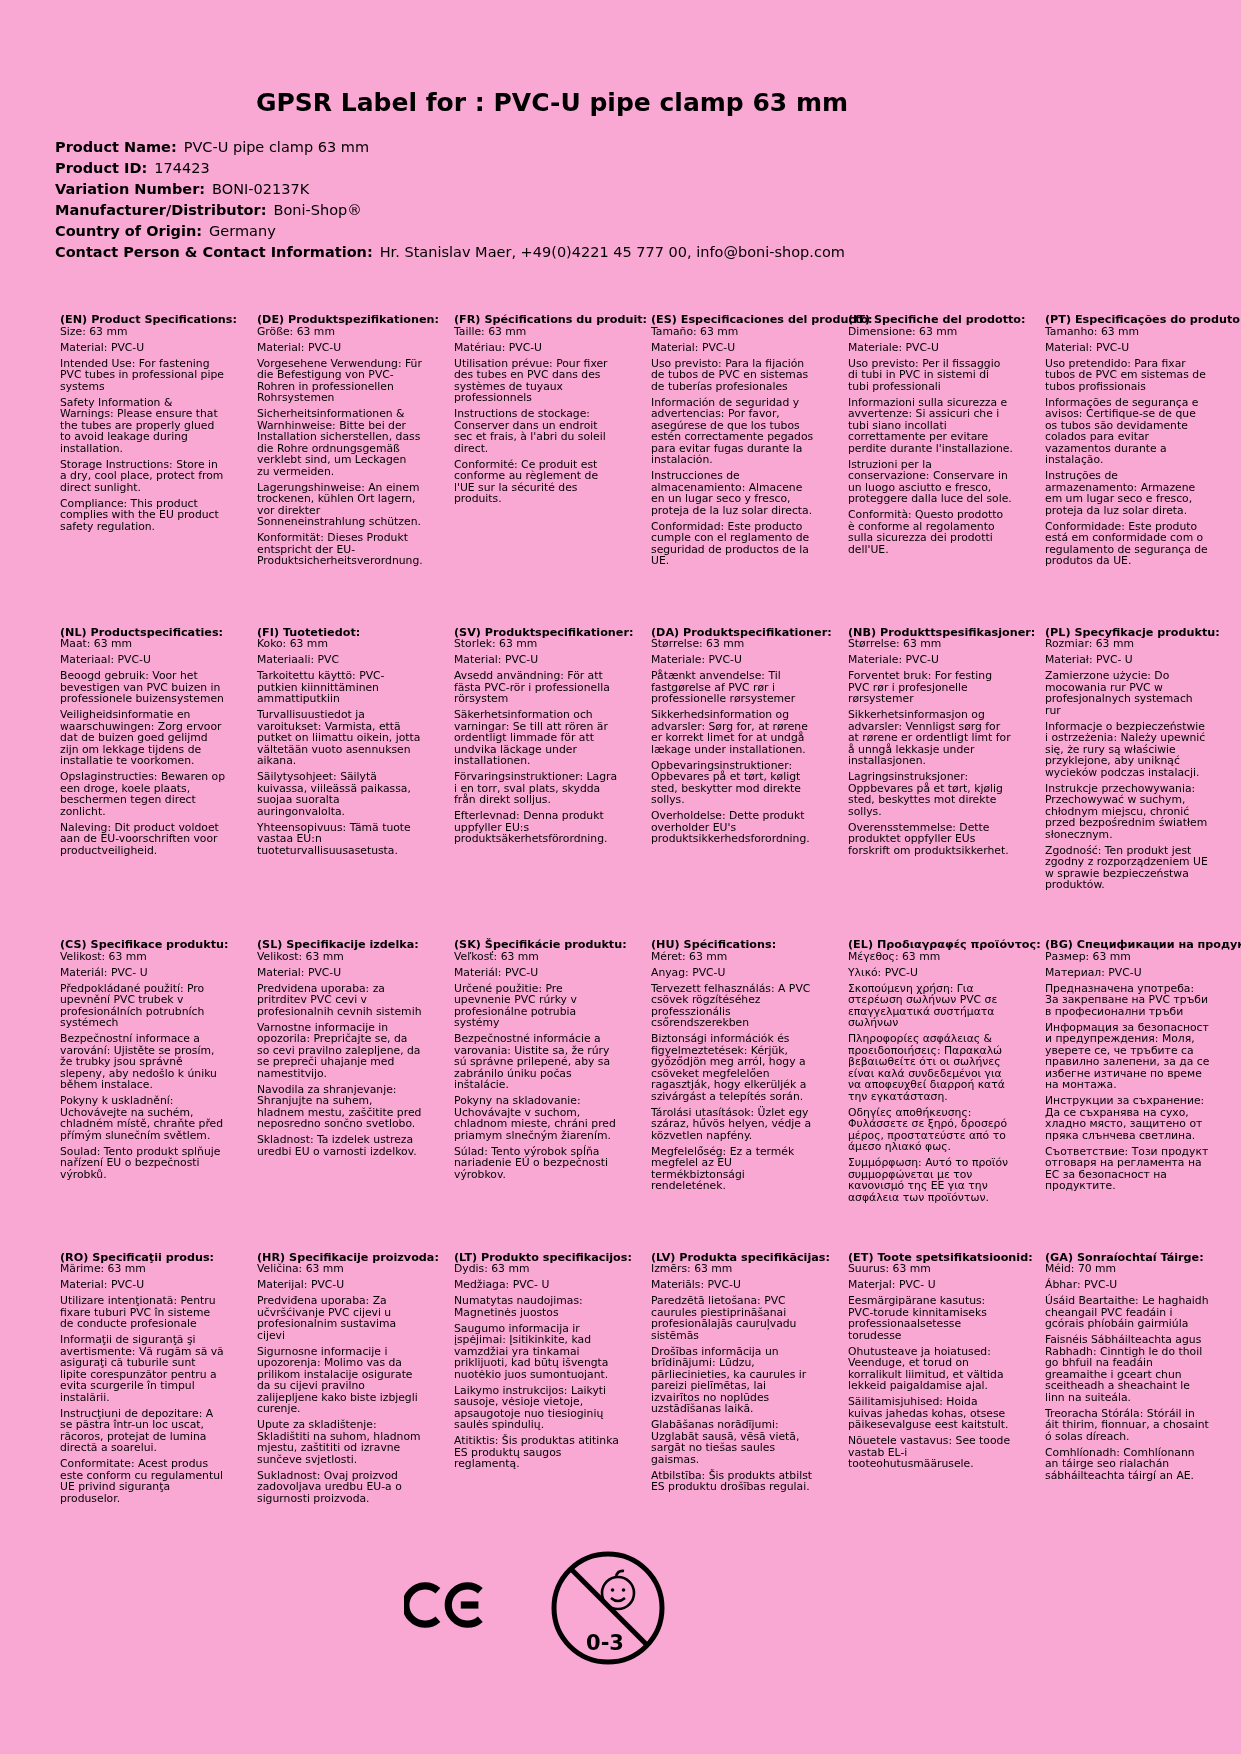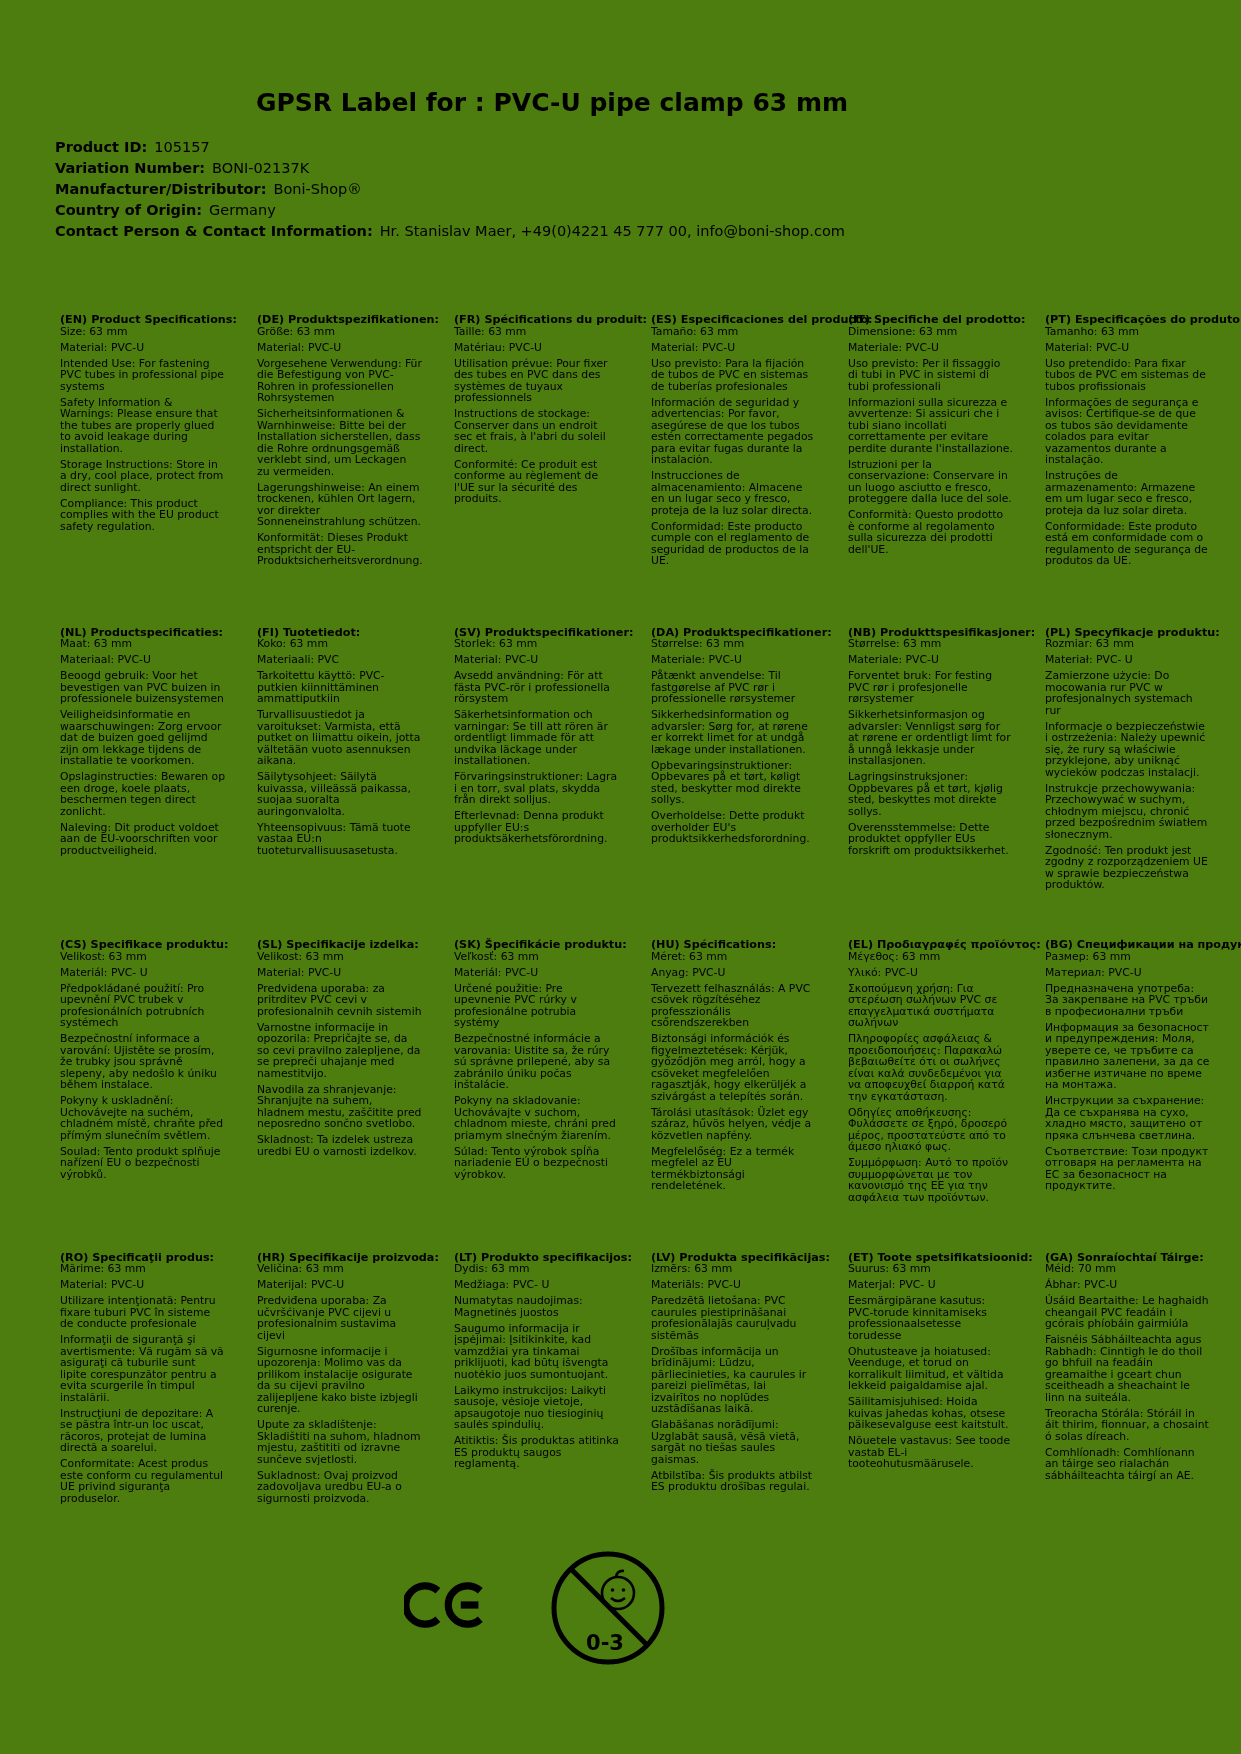--- a/index.html
+++ b/index.html
@@ -1,17 +1,17 @@
 <!DOCTYPE html>
 <html><head>
 <meta charset="utf-8">
 <style>
   html,body { margin:0; padding:0; background:#ffffff; }
   .page {
-    position:relative; width:1241px; height:1754px; background:#4d7c0f;
+    position:relative; width:1241px; height:1754px; background:#f9a8d4;
     font-family:"DejaVu Sans","Liberation Sans",sans-serif; color:#000;
     overflow:hidden;
   }
   .doc-title {
     position:absolute; left:0; top:88px; width:1104px; text-align:center;
     font-size:25px; font-weight:bold; margin:0;
   }
   .product-info {
     position:absolute; left:55px; top:137px; font-size:14.5px; line-height:21px;
   }
@@ -34,21 +34,24 @@
 </style>
 </head>
 <body>
 
 <div class="page">
 
   <h1 class="doc-title">GPSR Label for : PVC-U pipe clamp 63 mm</h1>
 
   <div class="product-info">
     <div>
-      <span class="lbl">Product ID:</span><span class="val">105157</span>
+      <span class="lbl">Product Name:</span><span class="val">PVC-U pipe clamp 63 mm</span>
+    </div>
+    <div>
+      <span class="lbl">Product ID:</span><span class="val">174423</span>
     </div>
     <div>
       <span class="lbl">Variation Number:</span><span class="val">BONI-02137K</span>
     </div>
     <div>
       <span class="lbl">Manufacturer/Distributor:</span><span class="val">Boni-Shop®</span>
     </div>
     <div>
       <span class="lbl">Country of Origin:</span><span class="val">Germany</span>
     </div>

